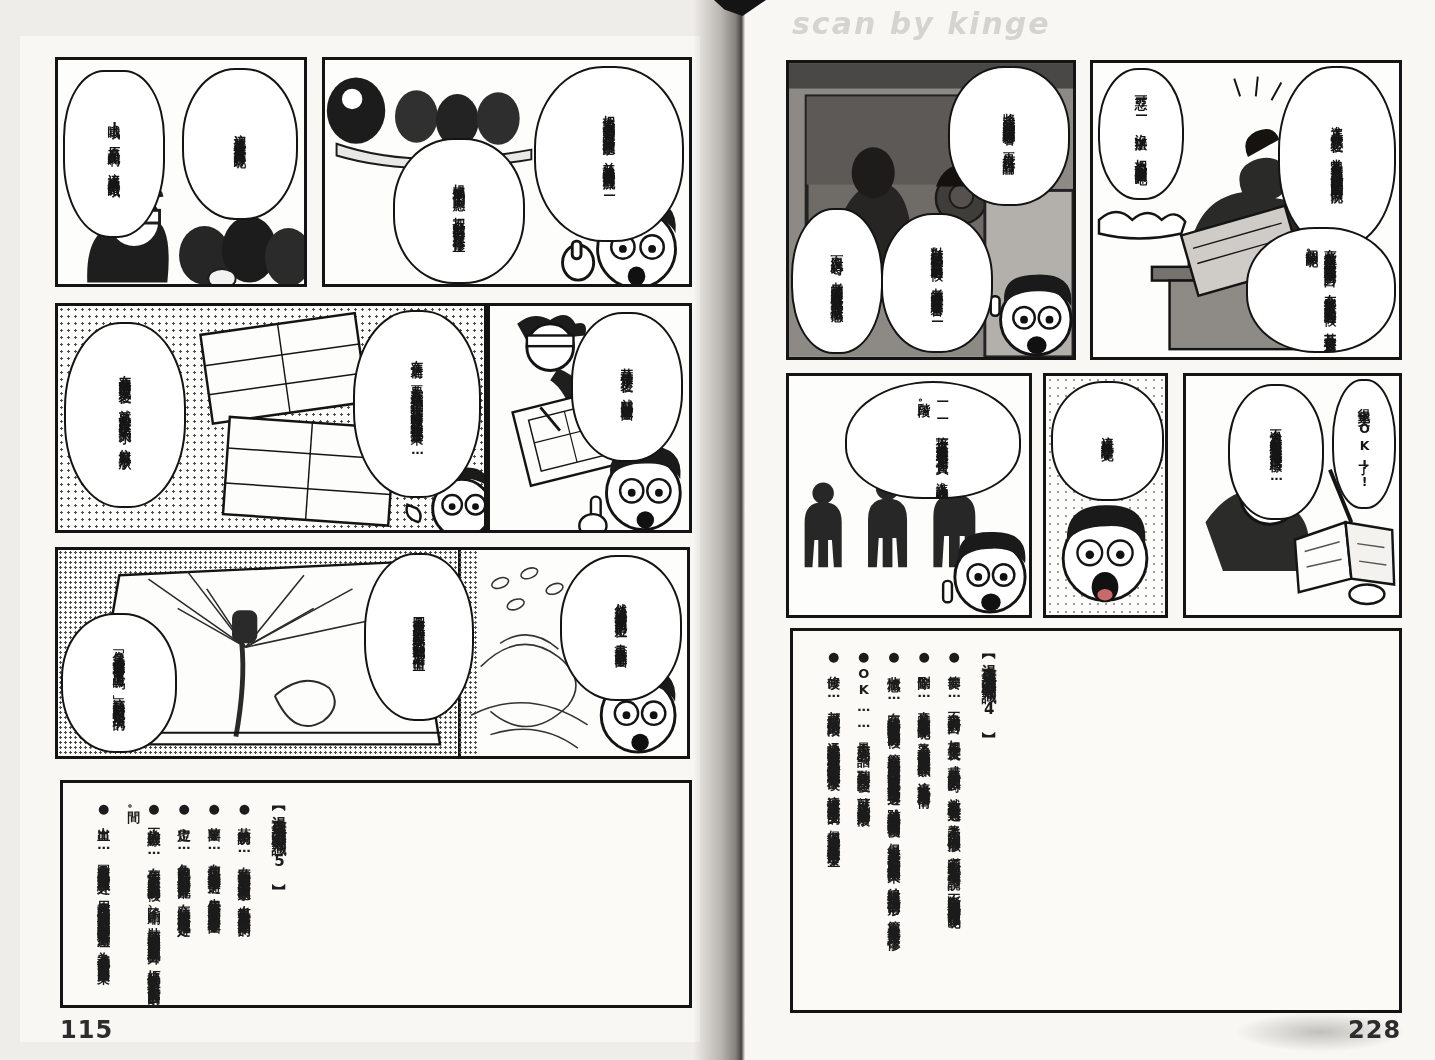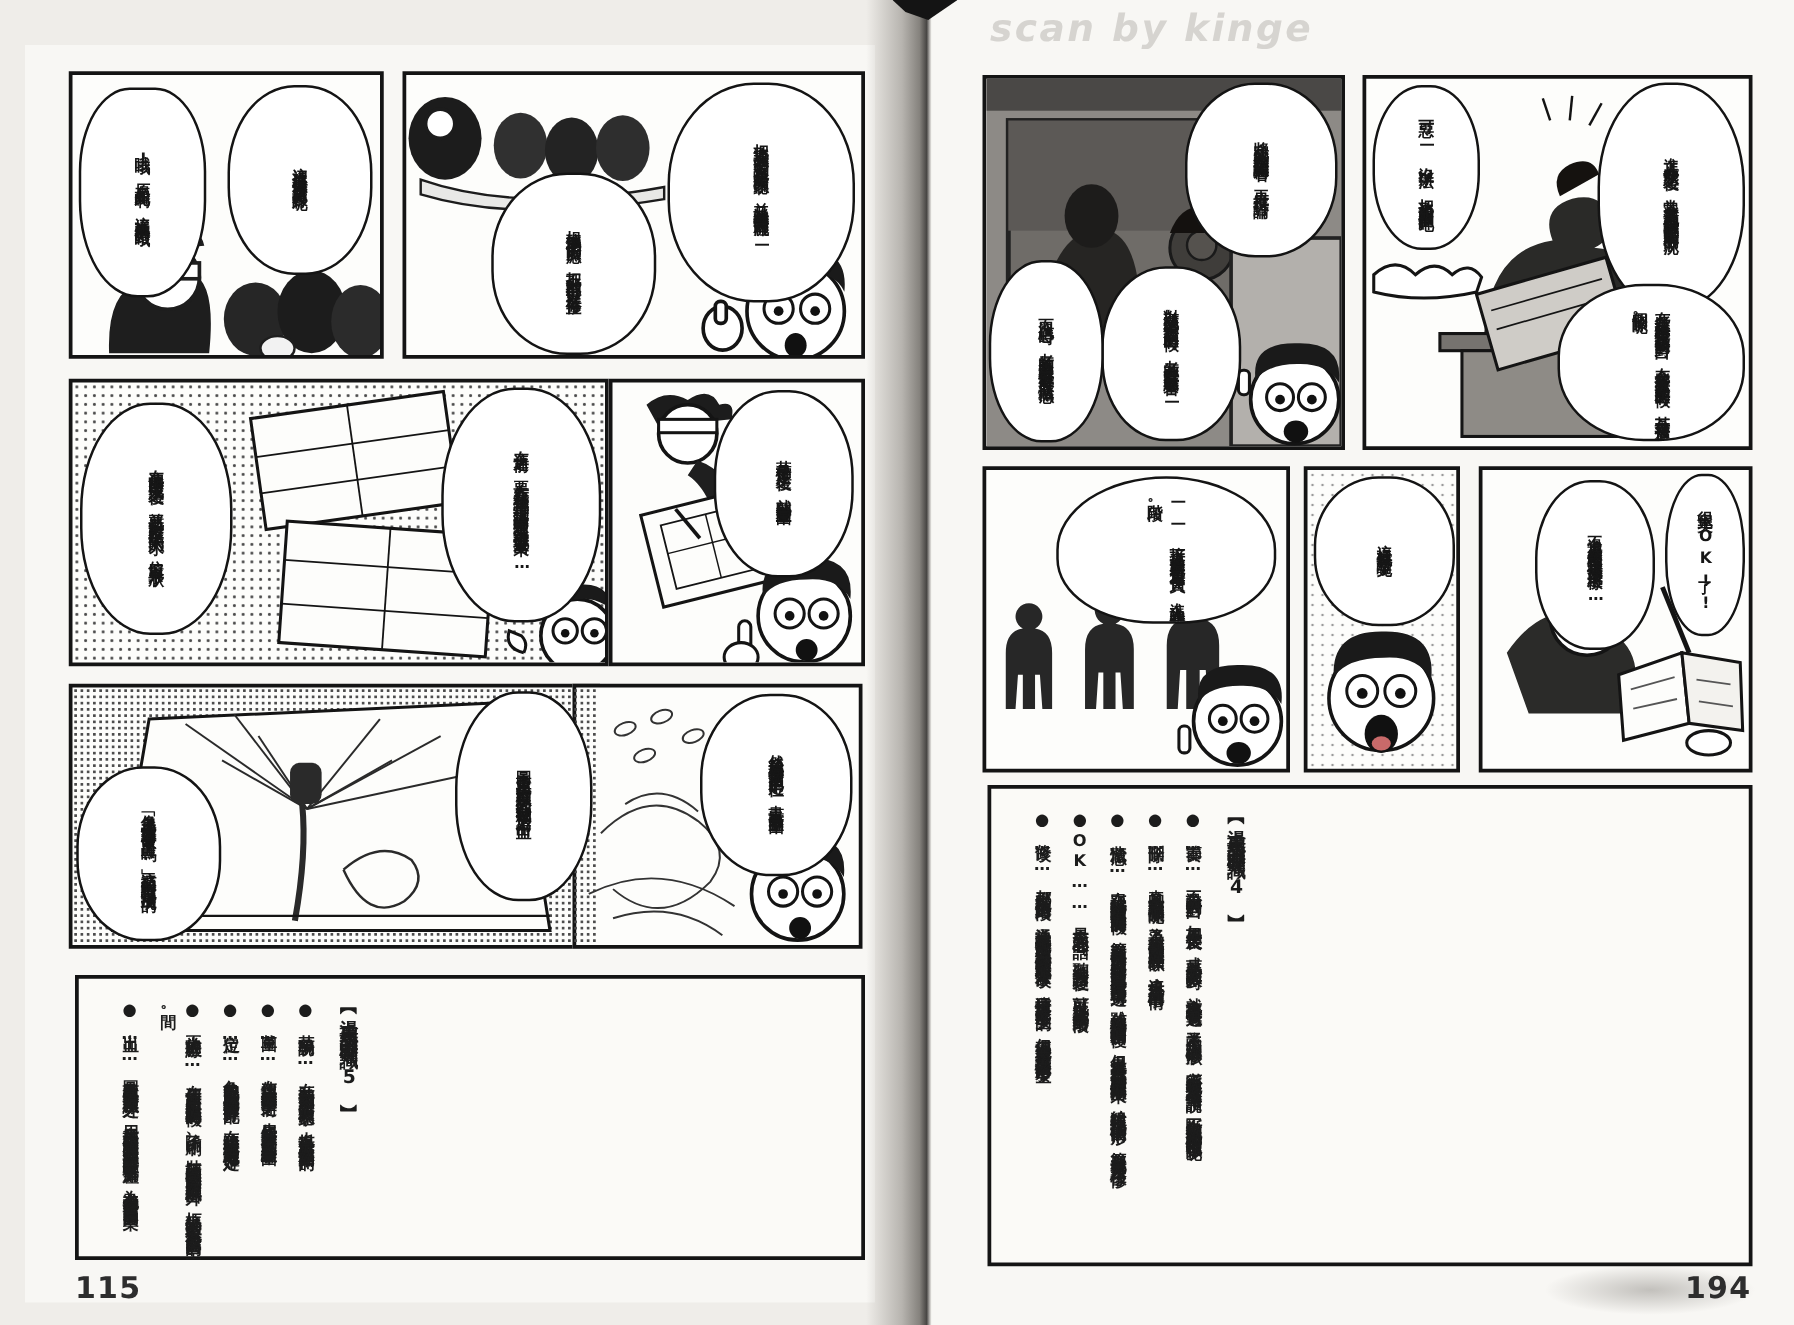--- a/index.html
+++ b/index.html
@@ -356,15 +356,15 @@
     <div class="gflow">
       <div class="gtitle">【漫畫用語的基礎知識 4】</div>
       <div class="gentry">●節奏……不論是再好的對白,如果長度太長,或是必要的說明太多時,就會讓人看得很難過。為了不陷入這樣的慘狀,必須不斷地想方法來「換句話說」。不斷重複地刪減台詞的情況也很多呢。</div>
       <div class="gentry">●刪除……真的是含著淚水在刪除呢。為了追求作品整體的完成度與韻味,這也是無可奈何的事情。</div>
       <div class="gentry">●悲愴感……在跟編輯討論之前卻毫無自信的時候,簡直有種決鬥前就已經知道自己會敗北的淒涼氣氛會出現身邊。雖然被稱讚情緒會稍稍回復,但是也有本來就很在意的橋段被編輯揪出來,給狠狠地痛批一頓的情形,簡直就像世界末日一樣慘。</div>
       <div class="gentry">●OK……最令人安心的一句話。聽到這句話之後,就可以進入正式作畫的階段了。</div>
       <div class="gentry">●修改……都已經進入這個階段,通常編輯只會指出一些類似台詞難懂之類的地方要求修改,這種情形算是比較常發生的,但偶爾也會有要求全部重做的情形發生。</div>
     </div>
   </div>
 
-  <div class="pagenum" style="left:1348px;top:1016px;">194</div>
+  <div class="pagenum" style="left:1348px;top:1016px;">228</div>
 
 </div>
 
 </body></html>

